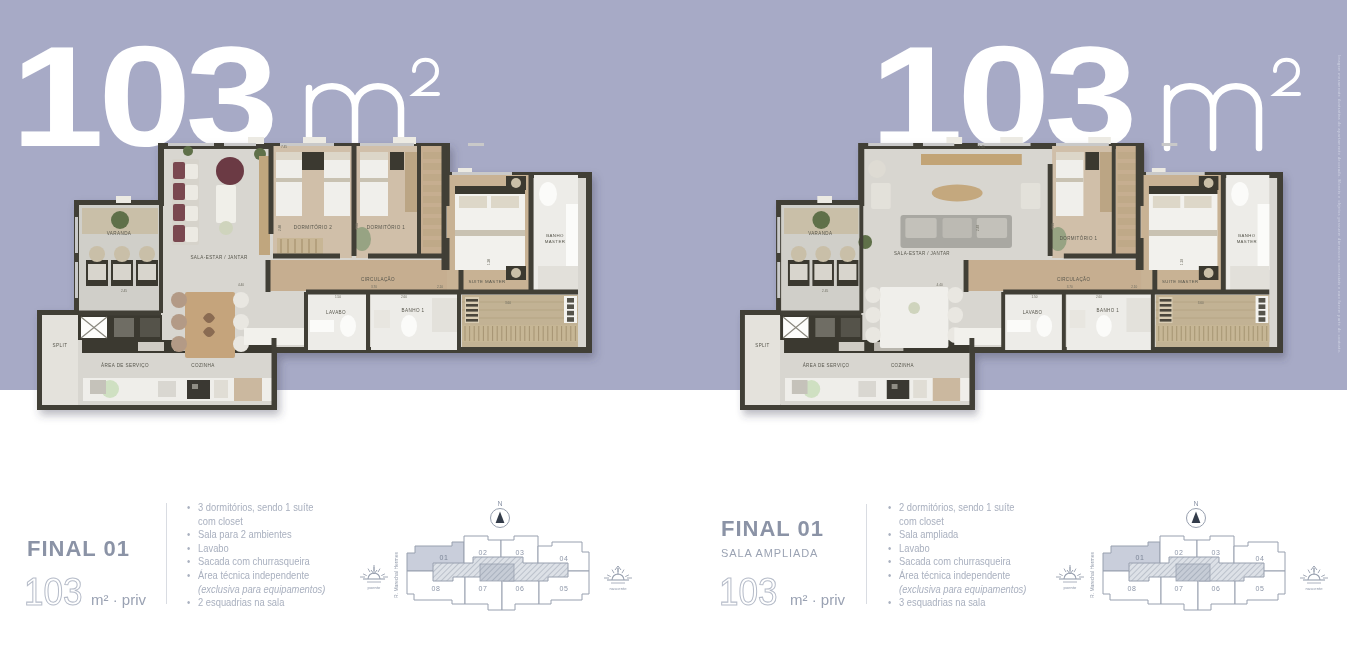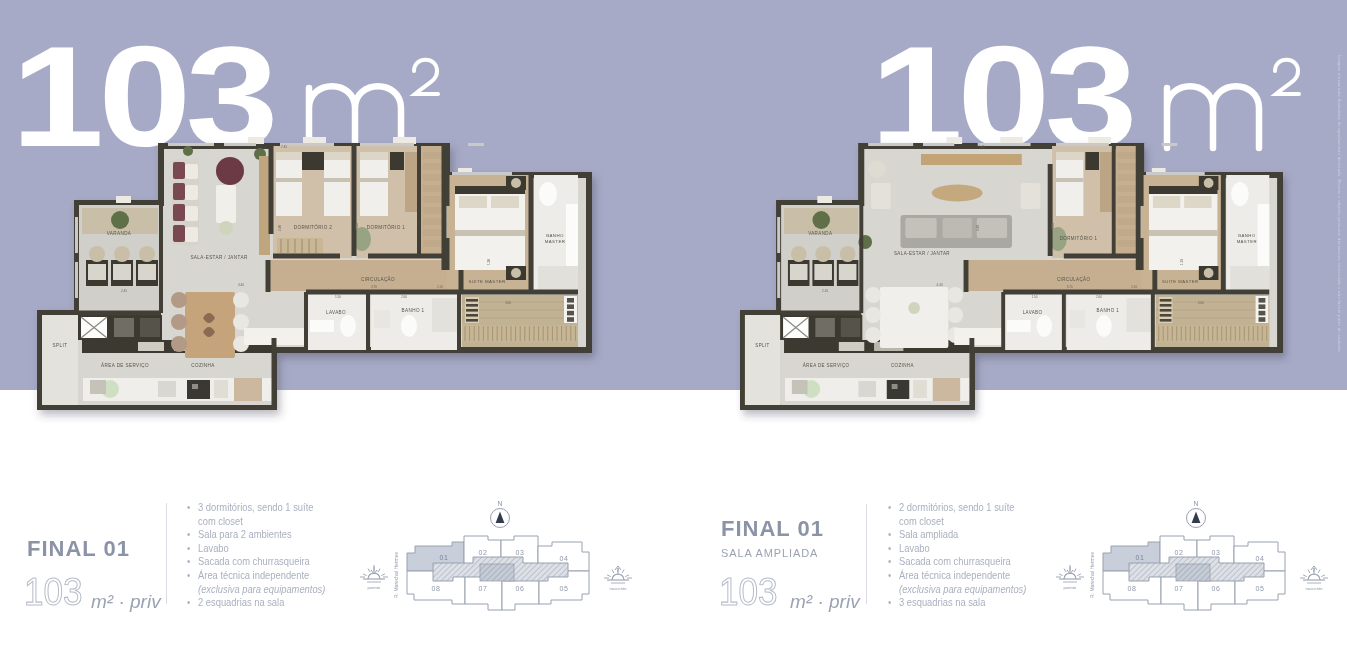--- a/index.html
+++ b/index.html
@@ -5,21 +5,21 @@
   html,body{margin:0;padding:0;}
   body{width:1347px;height:650px;position:relative;overflow:hidden;
        font-family:"Liberation Sans", sans-serif;background:#fff;}
   .band{position:absolute;left:0;top:0;width:1347px;height:390px;background:#a7aac6;}
   .abs{position:absolute;}
   .big103{position:absolute;top:25px;color:#fff;font-weight:bold;
           font-size:143px;letter-spacing:-5px;line-height:1;
           transform:scaleX(1.17);transform-origin:left top;}
   .final{position:absolute;color:#8b93a6;font-weight:bold;font-size:22px;letter-spacing:1px;}
   .priv103{position:absolute;color:transparent;-webkit-text-stroke:1.1px #b6bcc9;font-size:39px;letter-spacing:0;line-height:1;transform:scaleX(0.9);transform-origin:left top;}
-  .privm{position:absolute;color:#9aa2b3;font-size:19px;font-style:italic;}
+  .privm{position:absolute;color:#9aa2b3;font-size:15px;}
   .vline{position:absolute;width:1px;background:#d9dce2;}
   .blist{position:absolute;font-size:11px;line-height:13.6px;color:#a9b0bf;
          transform:scaleX(0.85);transform-origin:left top;white-space:nowrap;}
   .blist .b{position:relative;padding-left:13px;}
   .blist .b:before{content:"\2022";position:absolute;left:0;top:0;}
   .blist .c{padding-left:13px;}
   .salamp{position:absolute;color:#9ba3b3;font-size:11px;letter-spacing:0.9px;}
   .vdisc{position:absolute;color:#cfd2e2;font-size:4px;transform:rotate(90deg);
          transform-origin:left top;white-space:nowrap;letter-spacing:0.4px;}
 </style>

